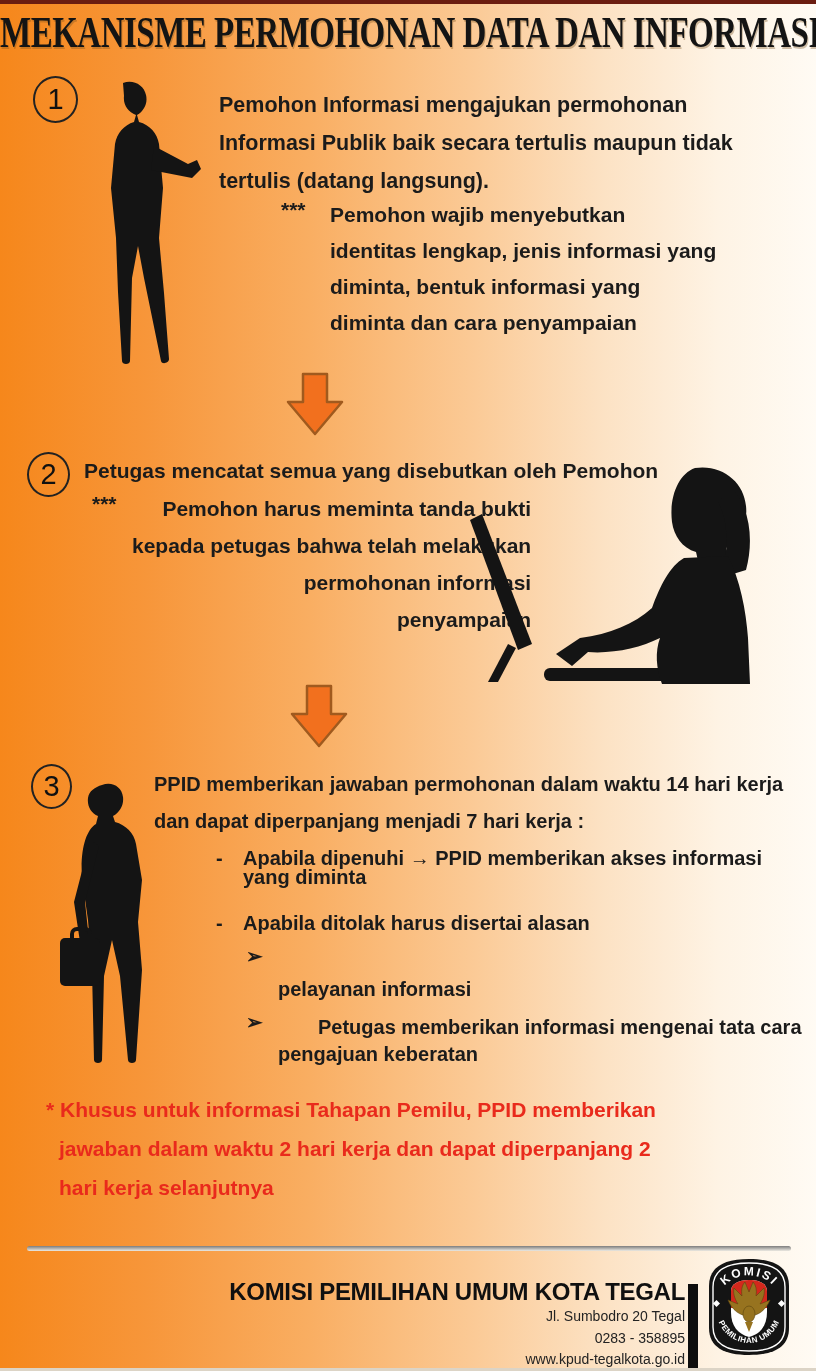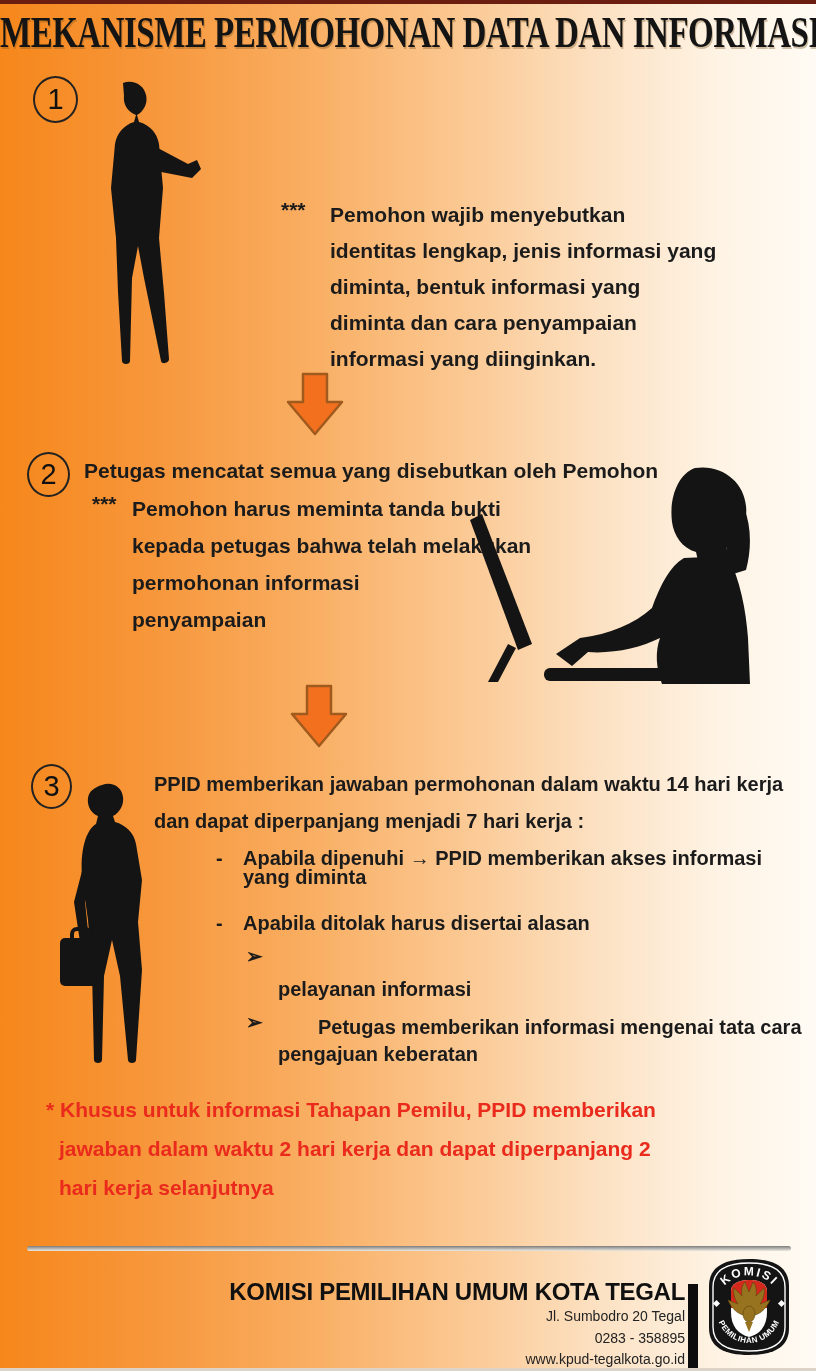--- a/index.html
+++ b/index.html
@@ -20,21 +20,21 @@
   .c1{left:33px;top:76px;width:41px;height:43px;}
   .c2{left:27px;top:452px;width:39px;height:41px;}
   .c3{left:31px;top:764px;width:37px;height:41px;}
   .bline{position:absolute;font-weight:700;white-space:nowrap;color:#1b1b1b;}
   .fs21{font-size:21px;}
   .fs20{font-size:20px;}
   .para{position:absolute;font-weight:700;color:#1b1b1b;}
   .para .ln{white-space:nowrap;}
   .s1-para{left:219px;top:86px;font-size:21.5px;line-height:38px;}
   .s1-note{left:330px;top:197px;font-size:21px;line-height:36px;}
-  .s2-note{left:132px;top:490px;font-size:21px;line-height:37px;}
+  .s2-note{left:132px;top:490px;font-size:21px;line-height:37px;text-align:right;}
   .s3-para{left:154px;top:766px;font-size:20px;line-height:37px;}
   .marker{position:absolute;font-weight:700;font-size:21px;color:#1b1b1b;}
   .red-note{left:46px;top:1090px;font-size:21px;line-height:39px;color:#E92A1C;}
   .red-note .ln{color:#E92A1C;}
   .red-note .ind{padding-left:13px;}
   .arrow-down{position:absolute;width:62px;height:64px;}
   .a1{left:284px;top:372px;}
   .a2{left:288px;top:684px;}
   .sil{position:absolute;}
   .divider{position:absolute;left:27px;top:1246px;width:764px;height:5px;border-radius:3px;
@@ -55,28 +55,32 @@
     <span class="title-inner">MEKANISME PERMOHONAN DATA DAN INFORMASI PUBLIK</span>
   </h1>
 
   <div class="circle c1">1</div>
 
   <svg class="sil" style="left:66px;top:78px;" width="135" height="292" viewBox="0 0 135 292">
     <path fill="#141414" d="M57 5 C67 1 78 7 80 17 C82 25 78 33 71 37 L73 44 C84 47 91 55 93 66 L97 110 L93 160 L98 215 L103 281 C103 285 96 287 95 283 L78 200 L72 168 L66 200 L64 283 C64 287 56 287 56 283 L52 214 L50 160 L45 110 L49 66 C51 55 58 47 68 44 L70 37 C62 34 57 27 58 18 Z"></path>
     <path fill="#141414" d="M88 68 L122 86 L131 82 L135 91 L126 100 L85 92 Z"></path>
   </svg>
 
+  <div class="para s1-para">
+    <div class="ln">Pemohon Informasi mengajukan permohonan</div>
+    <div class="ln">Informasi Publik baik secara tertulis maupun tidak</div>
+    <div class="ln">tertulis (datang langsung).</div>
+  </div>
 
   <div class="marker" style="left:281px;top:198px;">***</div>
   <div class="para s1-note">
     <div class="ln">Pemohon wajib menyebutkan</div>
     <div class="ln">identitas lengkap, jenis informasi yang</div>
     <div class="ln">diminta, bentuk informasi yang</div>
     <div class="ln">diminta dan cara penyampaian</div>
-    <div class="ln">informasi yang diinginkan.</div>
   </div>
 
   <svg class="arrow-down a1" viewBox="0 0 62 64">
     <path d="M19 2 H43 V30 H58 L31 62 L4 30 H19 Z" fill="#F2701E" stroke="#A05A1E" stroke-width="2.5" stroke-linejoin="round"></path>
   </svg>
 
   <div class="circle c2">2</div>
 
   <div class="bline fs21" style="left:84px;top:459px;">Petugas mencatat semua yang disebutkan oleh Pemohon</div>
   <div class="marker" style="left:92px;top:492px;">***</div>

